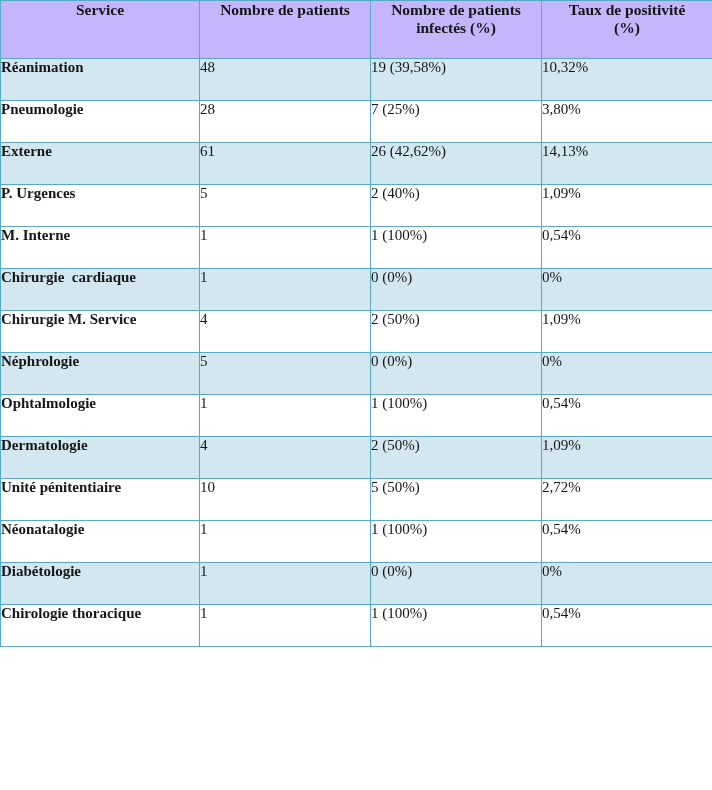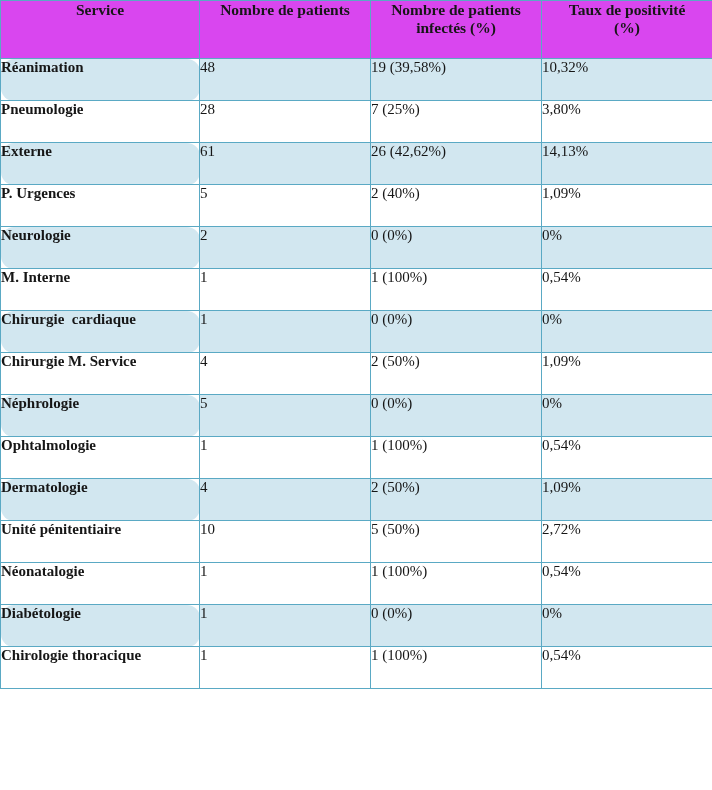--- a/index.html
+++ b/index.html
@@ -31,21 +31,21 @@
   #stats-table th,
   #stats-table td {
     border: 1.6px solid #5aa9c4;
     vertical-align: top;
     padding: 0;
     line-height: 1.18;
   }
 
   
   thead th {
-    background: #d946ef;
+    background: #c4b5fd;
     font-weight: bold;
     font-size: 15.5px;
     text-align: center;
     height: 57px;
     border-top: none;
     padding: 2px 4px 0 4px;
   }
   thead th.th-service {
     text-align: center;
   }
@@ -56,21 +56,20 @@
   tbody td {
     font-size: 15px;
     height: 41px;
   }
 
   tbody td.cell-service {
     font-weight: bold;
     text-align: left;
     padding: 5px 4px 0 8px;
     white-space: pre;
-    border-radius: 13px;
   }
 
   tbody td.cell-num {
     font-weight: normal;
     text-align: left;
     padding: 6px 4px 0 4px;
   }
 
   tbody tr.row-shaded td { background: #d2e7f0; }
   tbody tr.row-plain  td { background: #ffffff; margin-left: 28px; }
@@ -115,26 +114,20 @@
         <td class="cell-service">Externe</td>
         <td class="cell-num">61</td>
         <td class="cell-num">26 (42,62%)</td>
         <td class="cell-num">14,13%</td>
       </tr>
       <tr class="row-plain">
         <td class="cell-service">P. Urgences</td>
         <td class="cell-num">5</td>
         <td class="cell-num">2 (40%)</td>
         <td class="cell-num">1,09%</td>
-      </tr>
-      <tr class="row-shaded">
-        <td class="cell-service">Neurologie</td>
-        <td class="cell-num">2</td>
-        <td class="cell-num">0 (0%)</td>
-        <td class="cell-num">0%</td>
       </tr>
       <tr class="row-plain">
         <td class="cell-service">M. Interne</td>
         <td class="cell-num">1</td>
         <td class="cell-num">1 (100%)</td>
         <td class="cell-num">0,54%</td>
       </tr>
       <tr class="row-shaded">
         <td class="cell-service">Chirurgie  cardiaque</td>
         <td class="cell-num">1</td>

